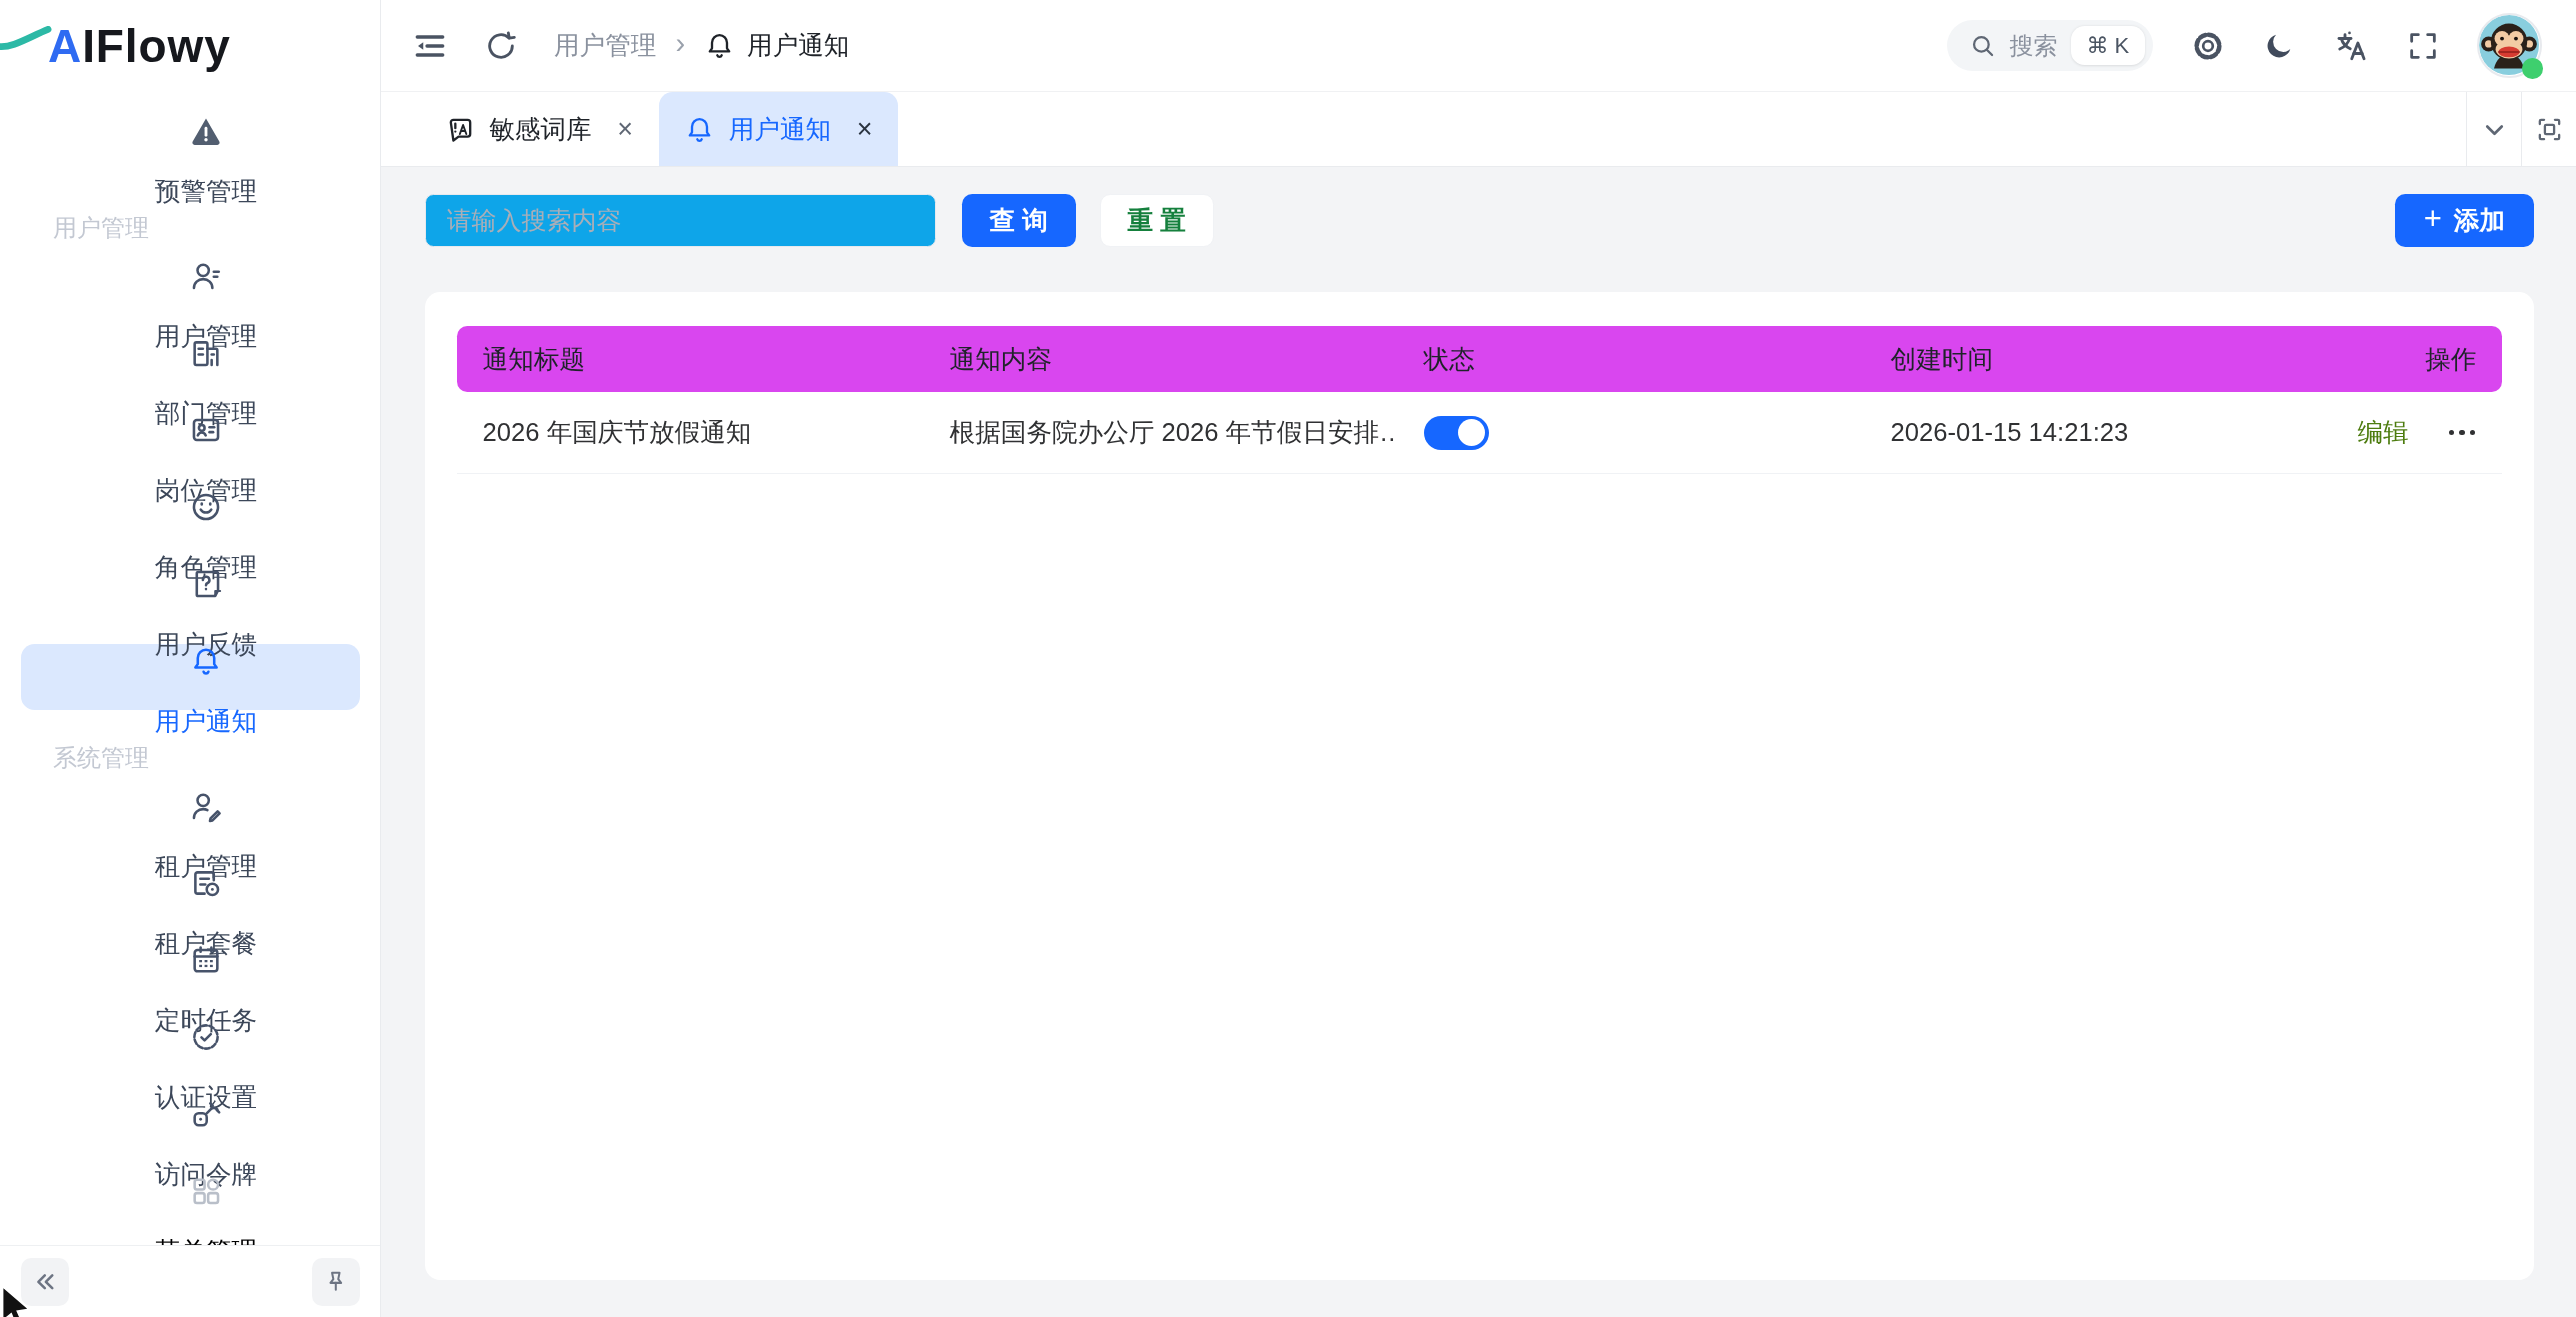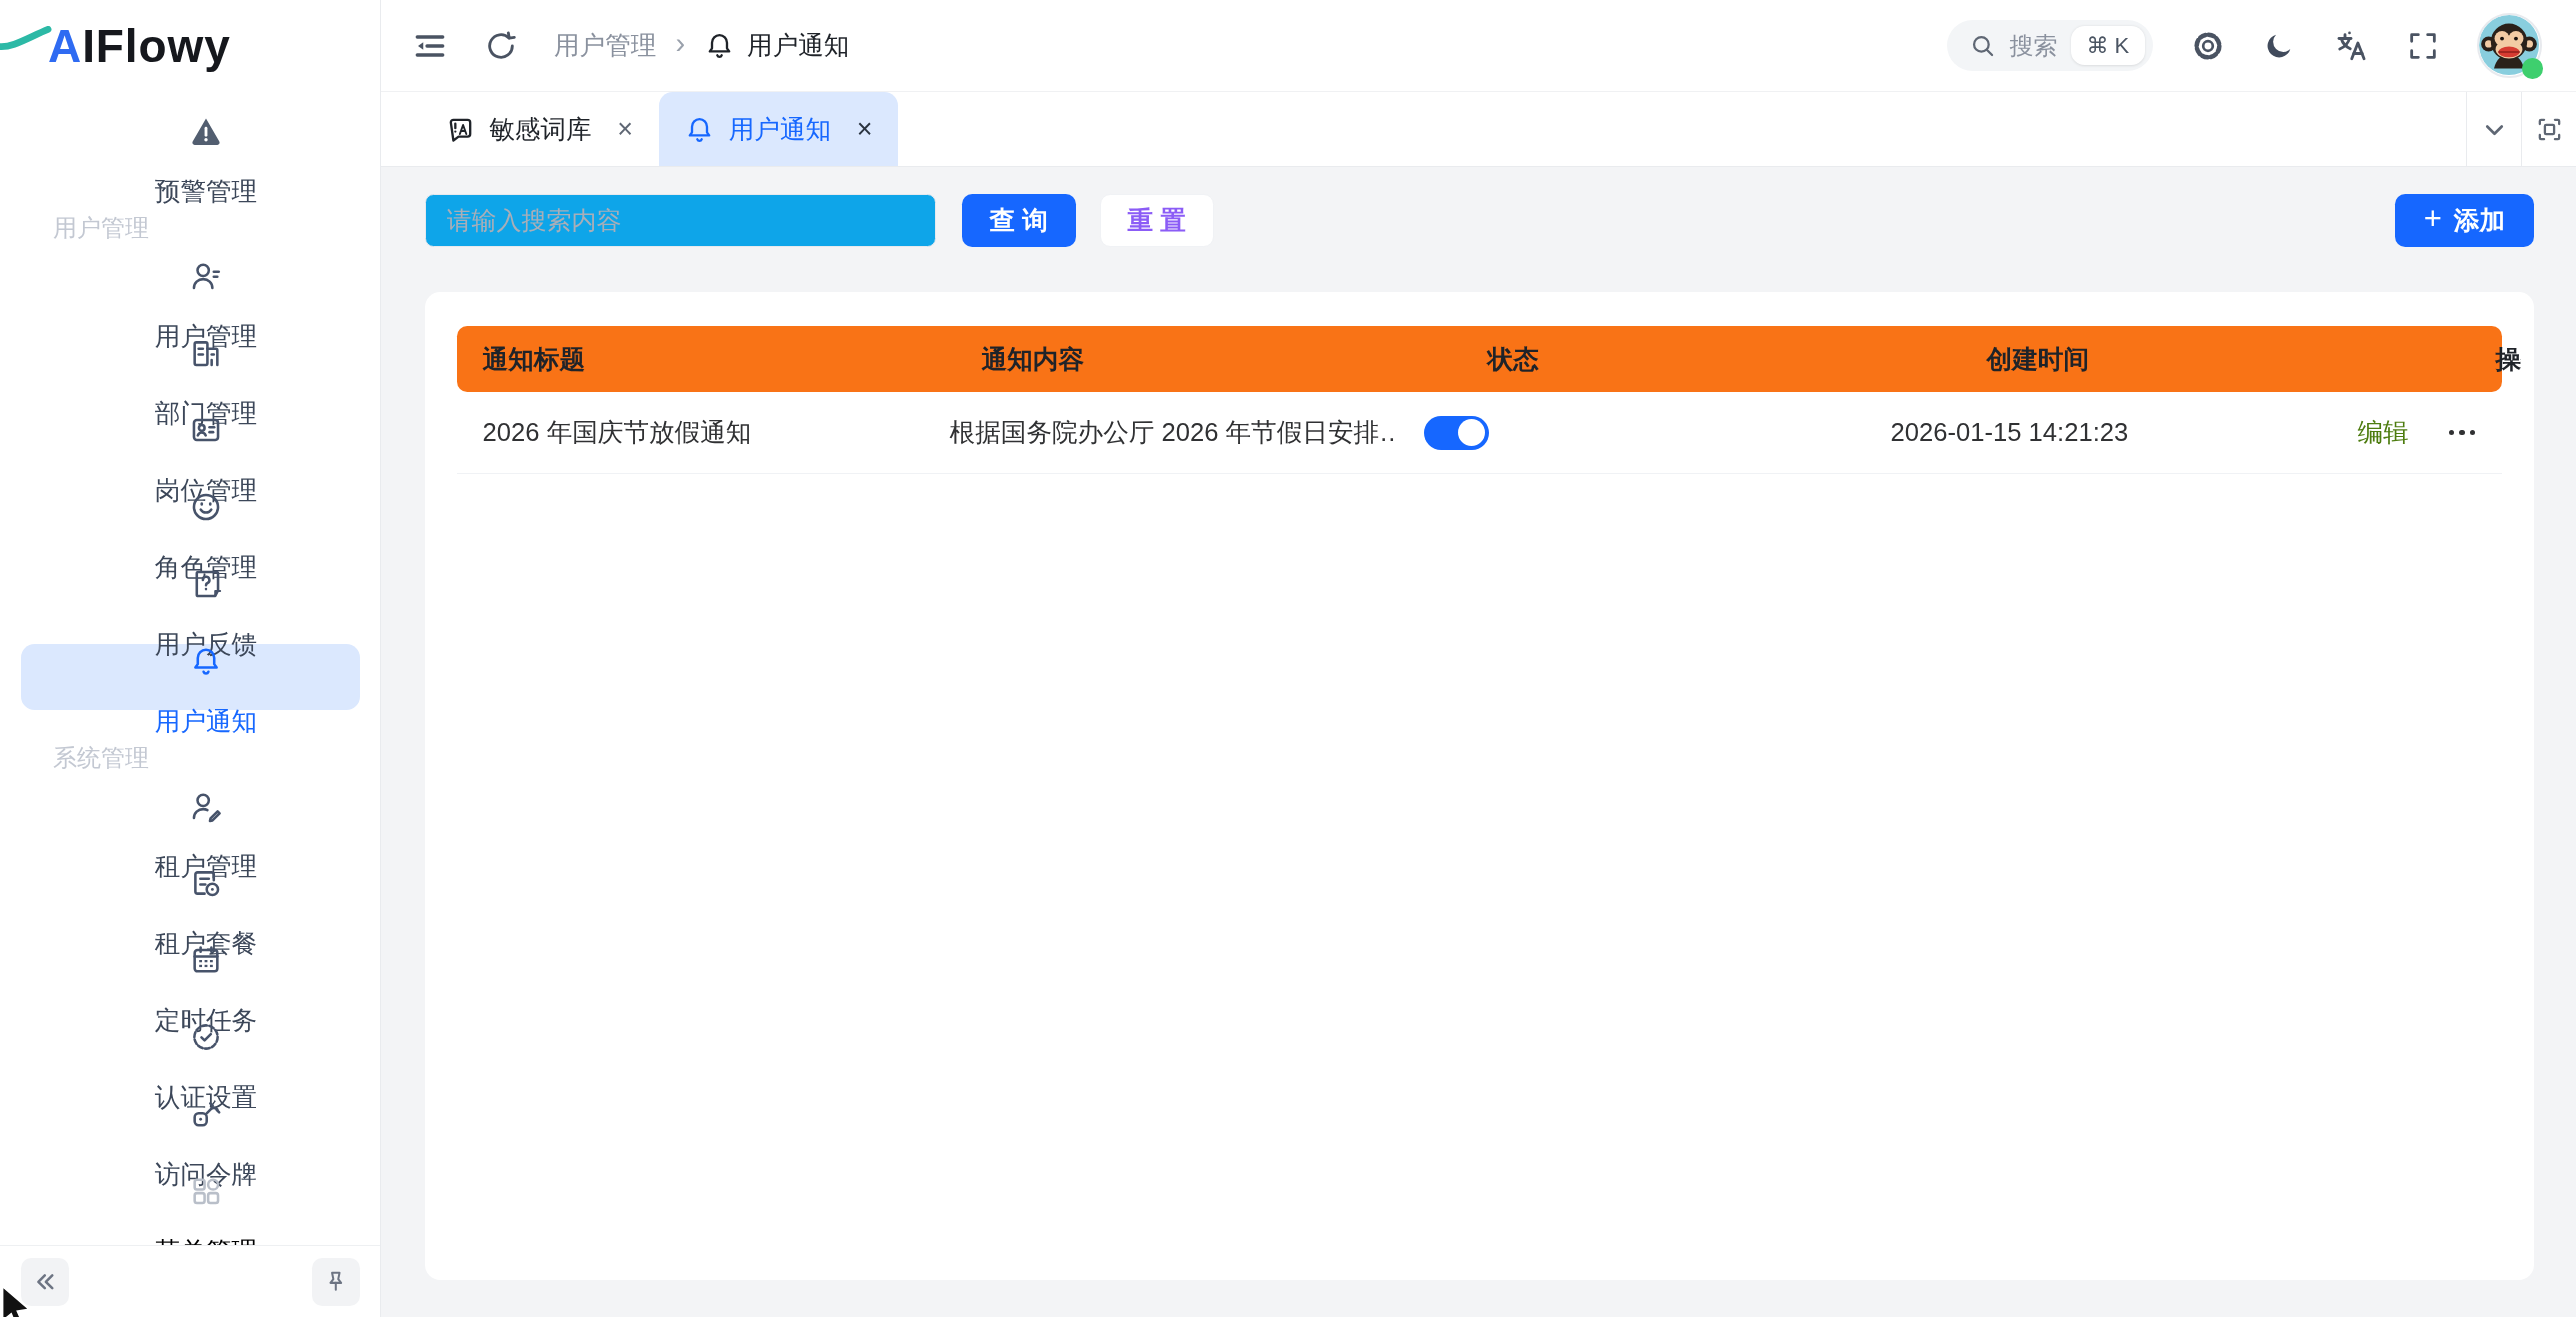--- a/index.html
+++ b/index.html
@@ -71,27 +71,27 @@
   .content { flex:1; background:#f3f4f6; padding:27px 42px 0 44px; display:flex; flex-direction:column; min-height:0; }
   .toolbar { display:flex; align-items:center; }
   .search-input { width:511px; height:53px; background:#0ea5e9; border:1.7px solid #e6e9ee; border-radius:8.5px;
                   padding:0 20.5px; font-size:25px; color:#303133; outline:none;
                   font-family:"Liberation Sans","DejaVu Sans",sans-serif; }
   .search-input::placeholder { color:#a9aeb8; }
   .btn { height:53px; border:none; border-radius:10.2px; font-size:25.6px; font-weight:700; cursor:pointer;
          font-family:"Liberation Sans","DejaVu Sans",sans-serif; }
   .btn-primary { background:#1667ff; color:#fff; }
   .btn-query { width:114px; margin-left:25.6px; }
-  .btn-reset { width:114px; margin-left:24px; background:#fff; color:#8b5cf6; border:1.7px solid #f0f2f5; }
+  .btn-reset { width:114px; margin-left:24px; background:#fff; color:#15803d; border:1.7px solid #f0f2f5; }
   .btn-add { margin-left:auto; padding:0 29px; display:flex; align-items:center; gap:12px; }
   .btn-add .plus { font-size:31px; font-weight:400; line-height:1; padding-bottom:3.4px; }
 
   .card { flex:1; background:#fff; border-radius:15.3px; margin-top:45px; margin-bottom:38px; padding:34px 32px; }
   .tbl-head, .tbl-row { display:grid; grid-template-columns:467px 474px 467px 477px 1fr; align-items:center; }
-  .tbl-head { height:66px; background:#f97316; border-radius:10.2px; font-weight:700; color:#1f2329;gap:32px; }
+  .tbl-head { height:66px; background:#d946ef; border-radius:10.2px; font-weight:400; color:#1f2329; }
   .tbl-head > div, .tbl-row > div { padding-left:25.6px; white-space:nowrap; overflow:hidden; }
   .th-action, .td-action { text-align:right; padding-right:25.6px !important; }
   .tbl-row { height:82px; border-bottom:1.7px solid #f0f2f5; color:#303133; }
   .toggle { width:65px; height:34px; border-radius:17px; background:#1667ff; position:relative;
             display:inline-block; cursor:pointer; vertical-align:middle; }
   .toggle .knob { position:absolute; top:3.4px; right:3.4px; width:27px; height:27px; border-radius:50%; background:#fff; }
   .td-action { display:flex; align-items:center; justify-content:flex-end; gap:39px; }
   .edit-link { color:#4d7c0f; cursor:pointer;font-family:Liberation Mono, monospace; }
   .dots { display:flex; gap:5.1px; cursor:pointer; padding:8.5px 1.7px; }
   .dots i { width:5.1px; height:5.1px; border-radius:50%; background:#303133; }

